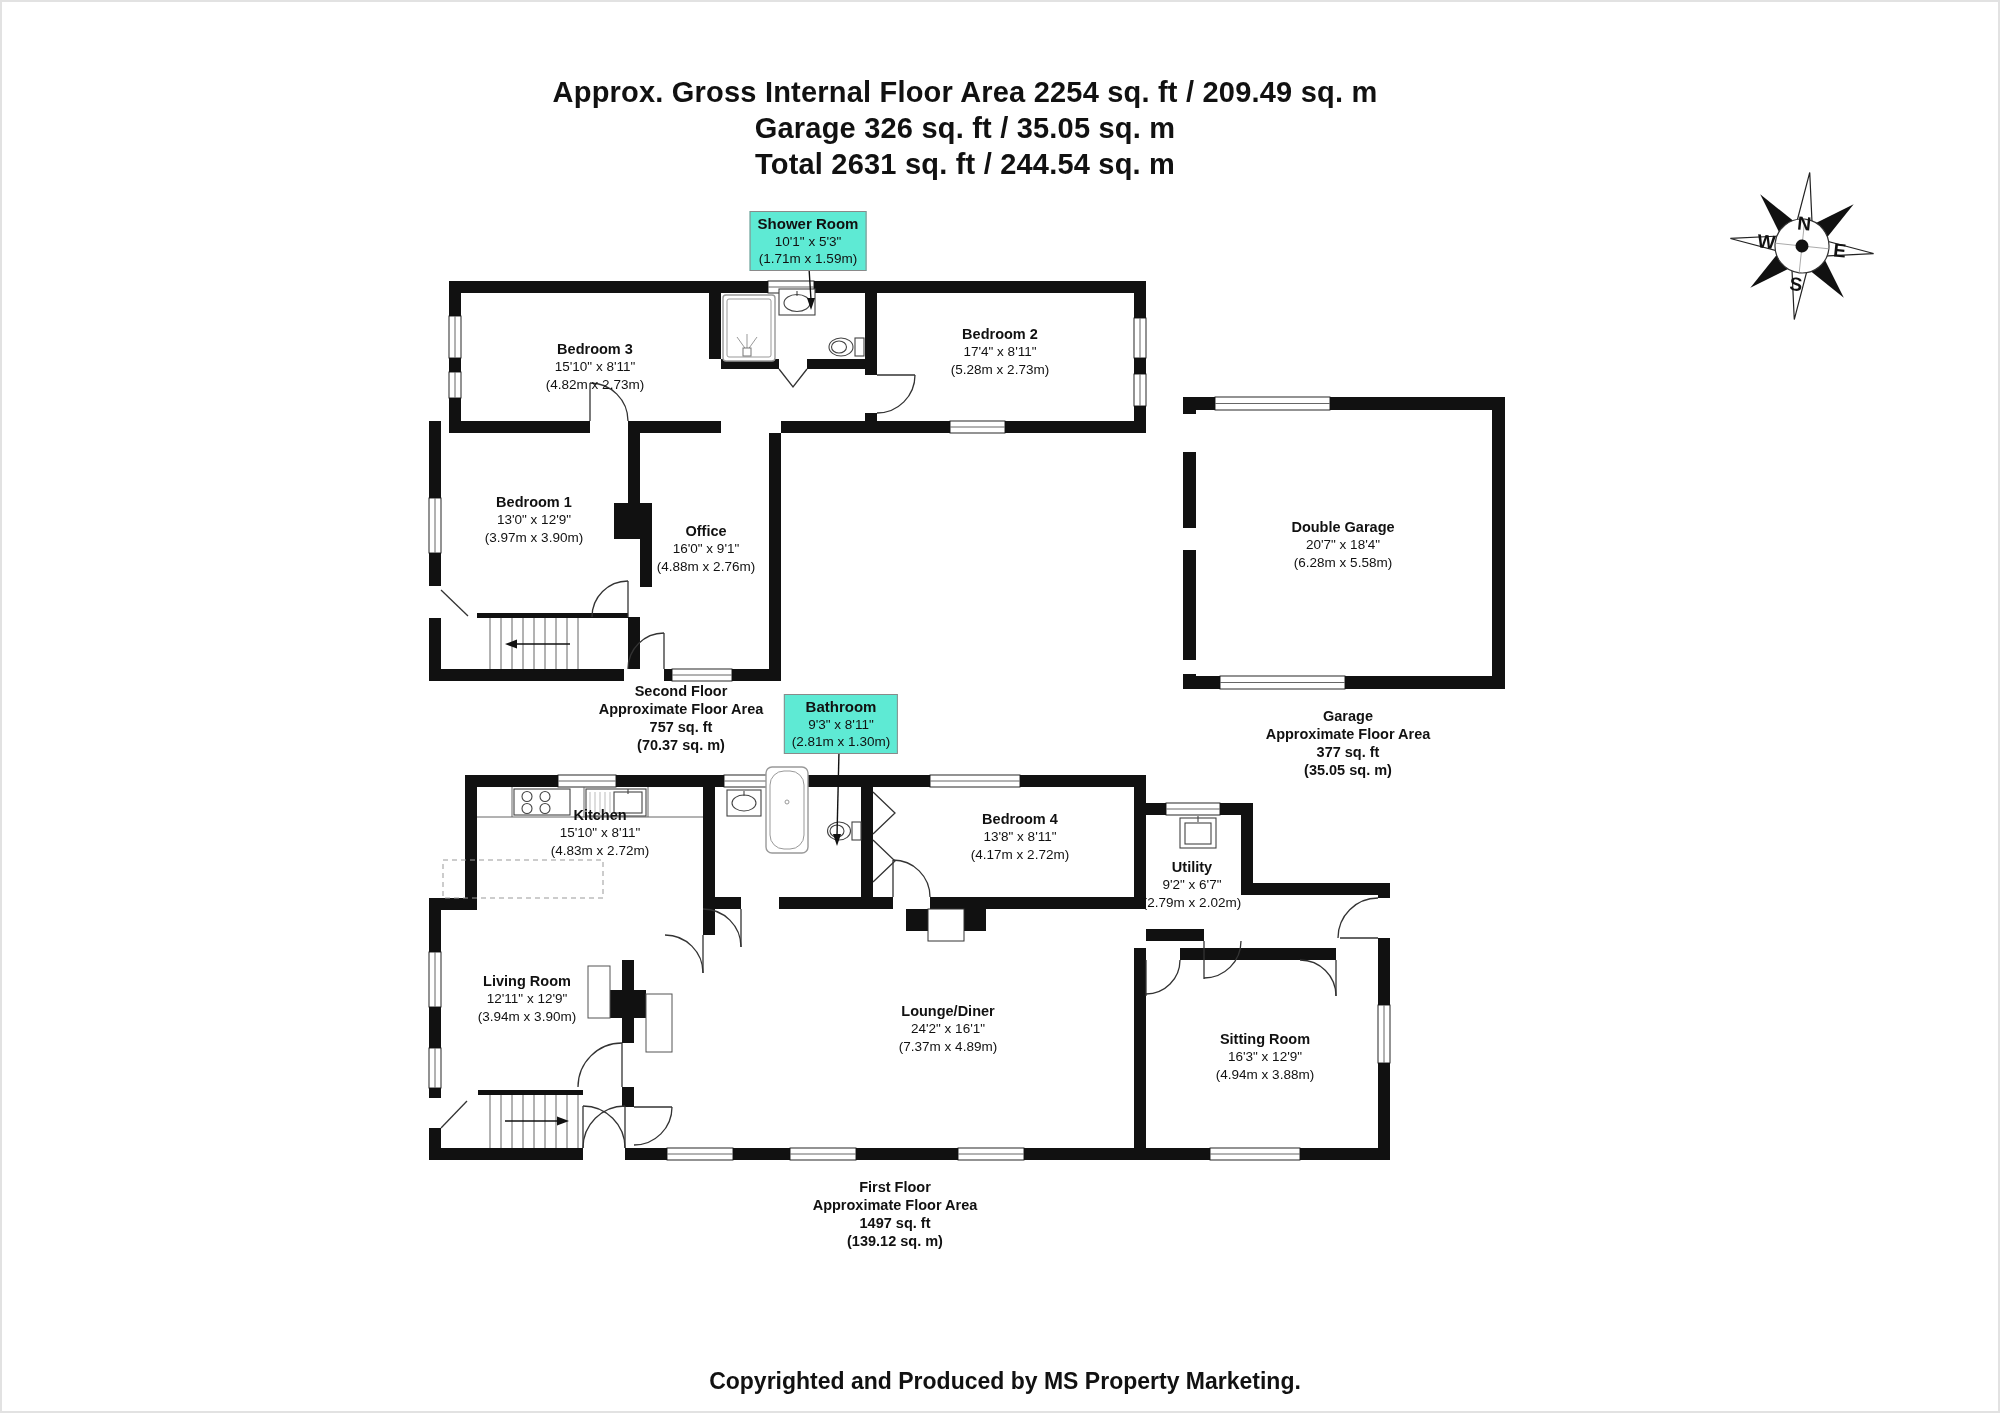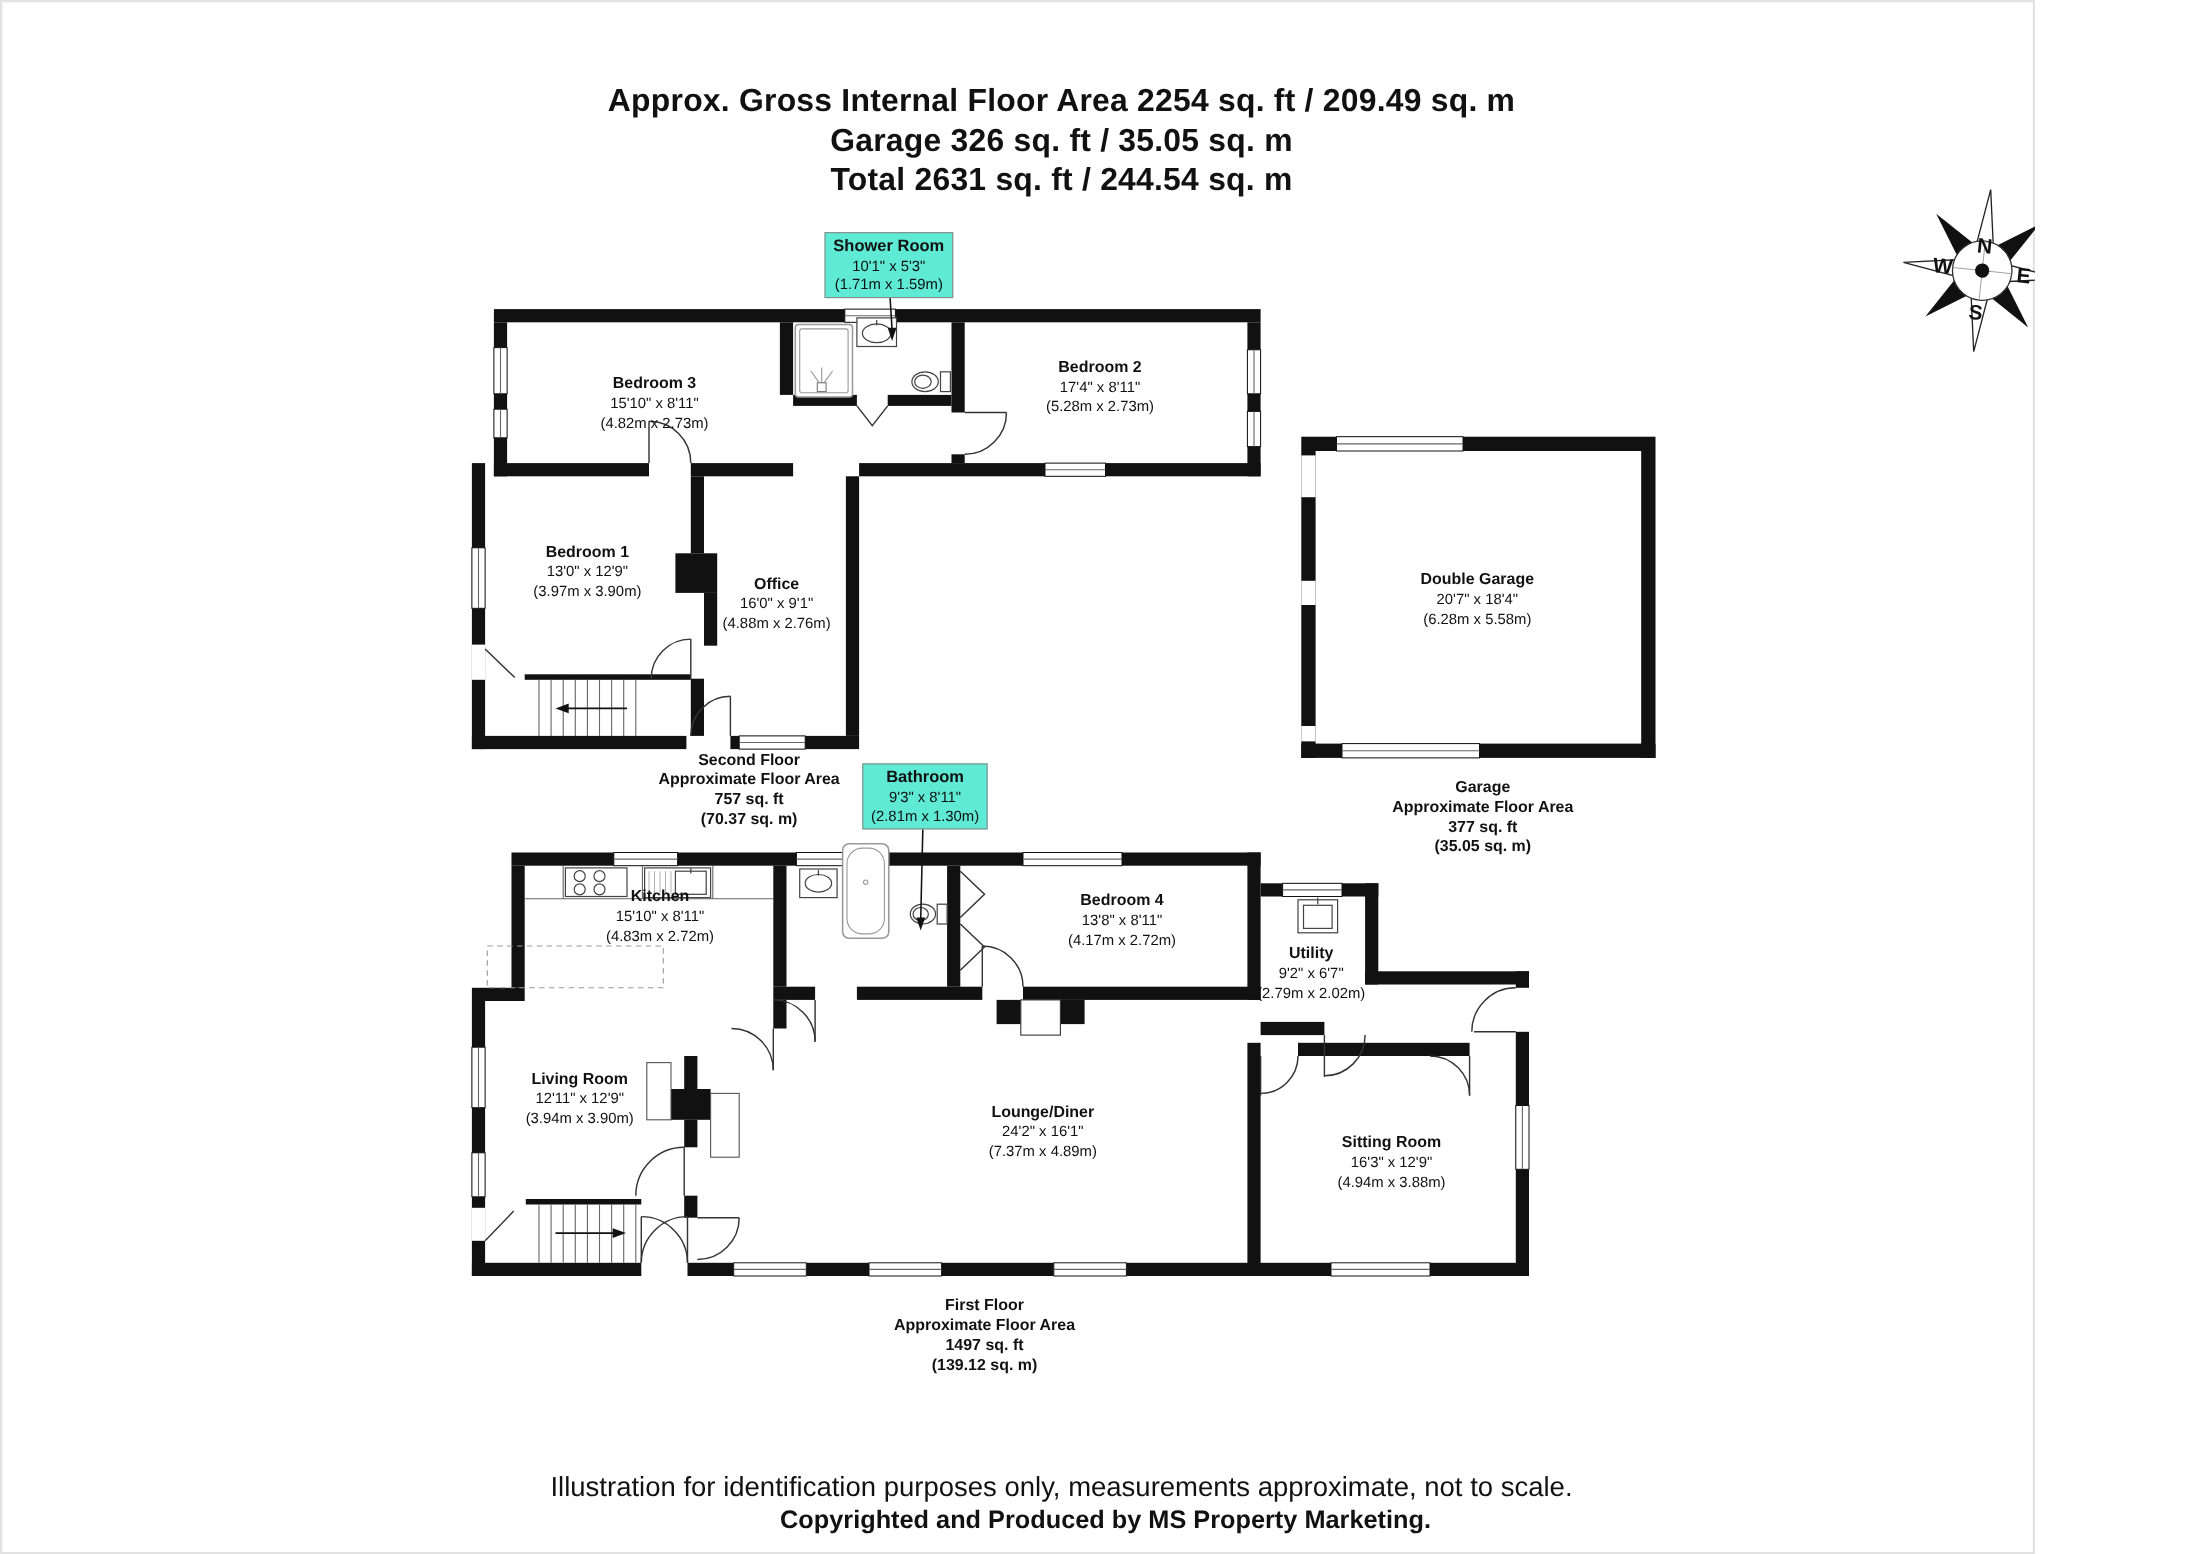--- a/index.html
+++ b/index.html
@@ -1,16 +1,16 @@
 <!DOCTYPE html>
 <html><head>
 <meta charset="utf-8">
 <style>
   html,body{margin:0;padding:0;background:#fff;}
-  #page{position:relative;width:1850px;height:1413px;background:#fff;
+  #page{position:relative;width:2000px;height:1413px;background:#fff;
         font-family:"Liberation Sans", sans-serif;color:#111;overflow:hidden;
         box-shadow:inset 0 0 0 2px #e2e2e2;}
   .title-block{position:absolute;top:74px;left:0;width:1930px;text-align:center;}
   .title-line{font-size:29px;font-weight:bold;line-height:36px;letter-spacing:.2px;}
   .room-label{position:absolute;transform:translateX(-50%);text-align:center;white-space:nowrap;}
   .room-label .rn{font-size:14.5px;font-weight:bold;line-height:18px;}
   .room-label .rd{font-size:13.5px;line-height:18px;}
   .callout{position:absolute;transform:translateX(-50%);text-align:center;white-space:nowrap;
            background:#5eead4;border:1px solid #8a8a8a;padding:2px 7px 3px 7px;}
   .callout .rn{font-size:15px;font-weight:bold;line-height:19px;}
@@ -383,16 +383,15 @@
     <div>377 sq. ft</div>
     <div>(35.05 sq. m)</div>
   </div>
   <div class="area-label" style="left:895px;top:1178px">
     <div>First Floor</div>
     <div>Approximate Floor Area</div>
     <div>1497 sq. ft</div>
     <div>(139.12 sq. m)</div>
   </div>
 
-  <div class="footer" id="footer1">Illustration for identification purposes only, measurements approximate, not to scale.</div>
   <div class="footer" id="footer2">Copyrighted  and Produced by MS Property Marketing.</div>
 
 </div>
 
 </body></html>

